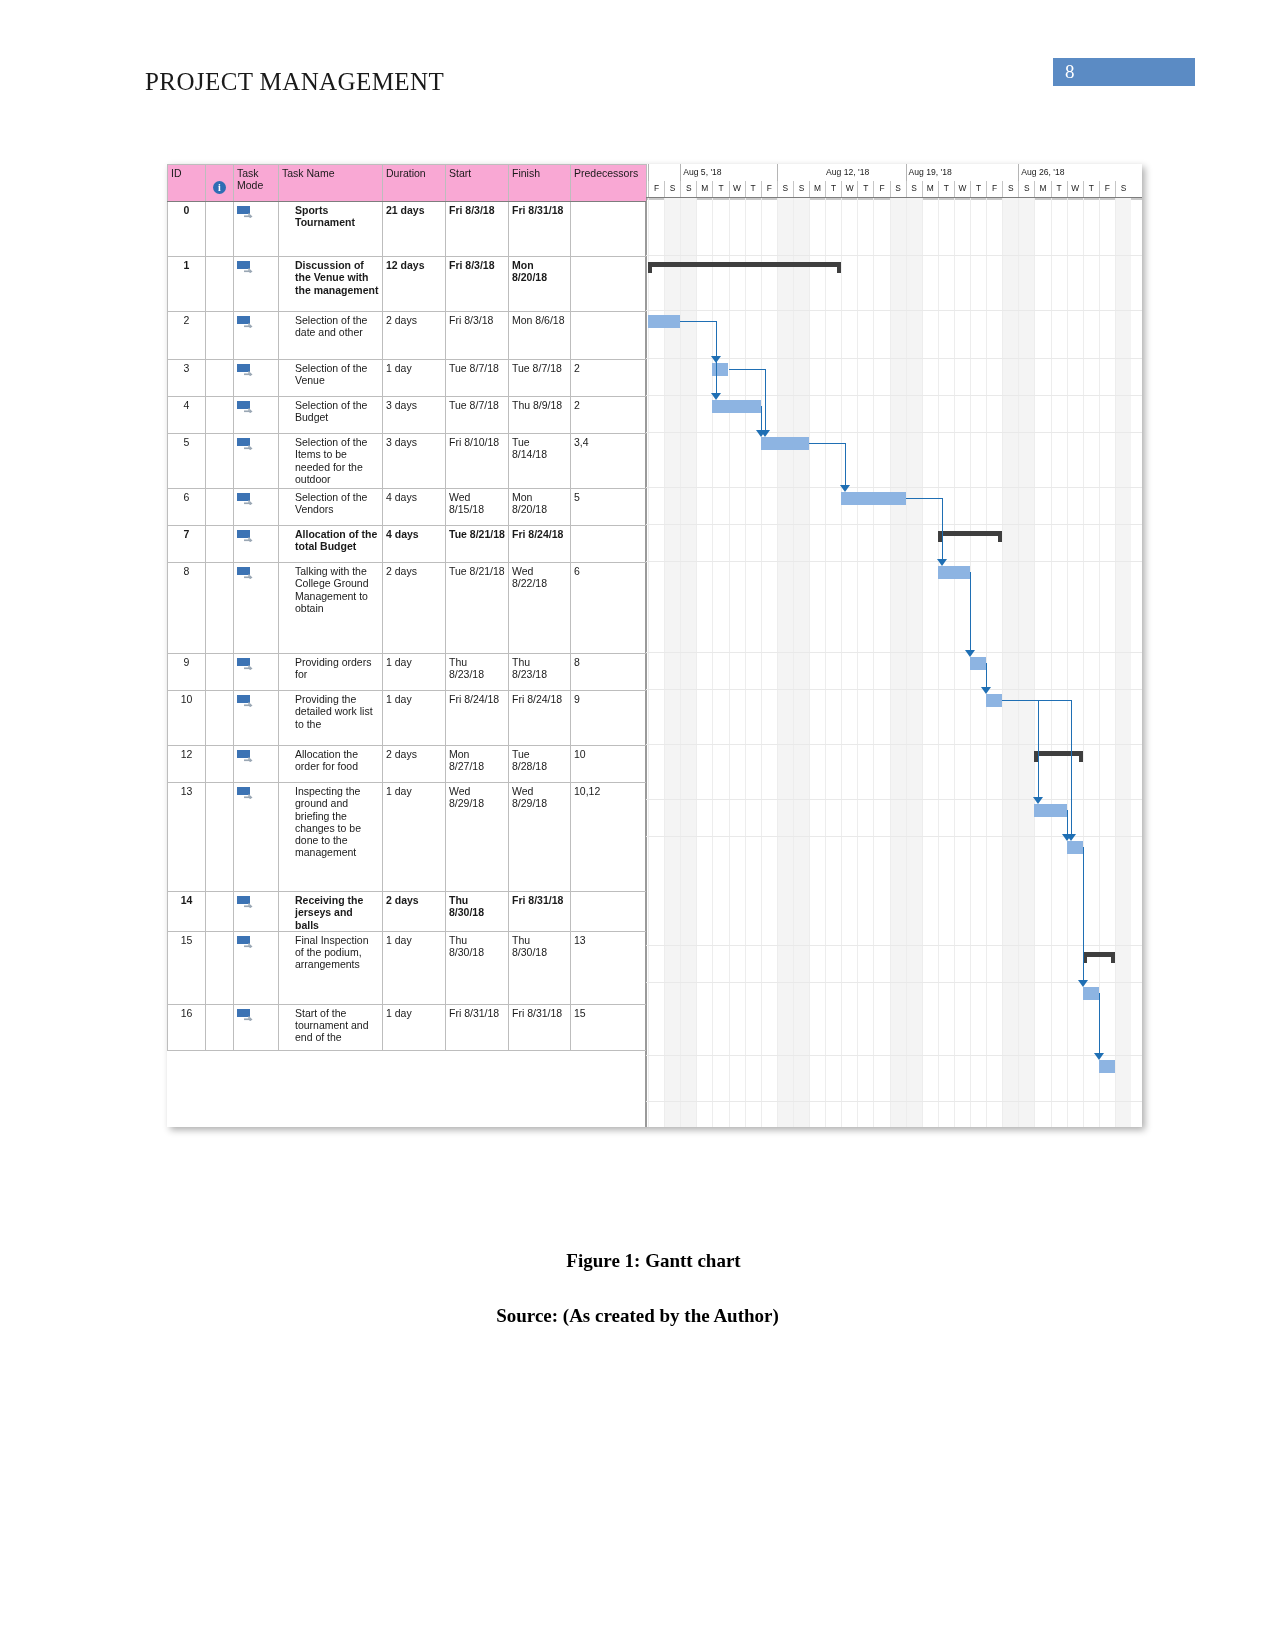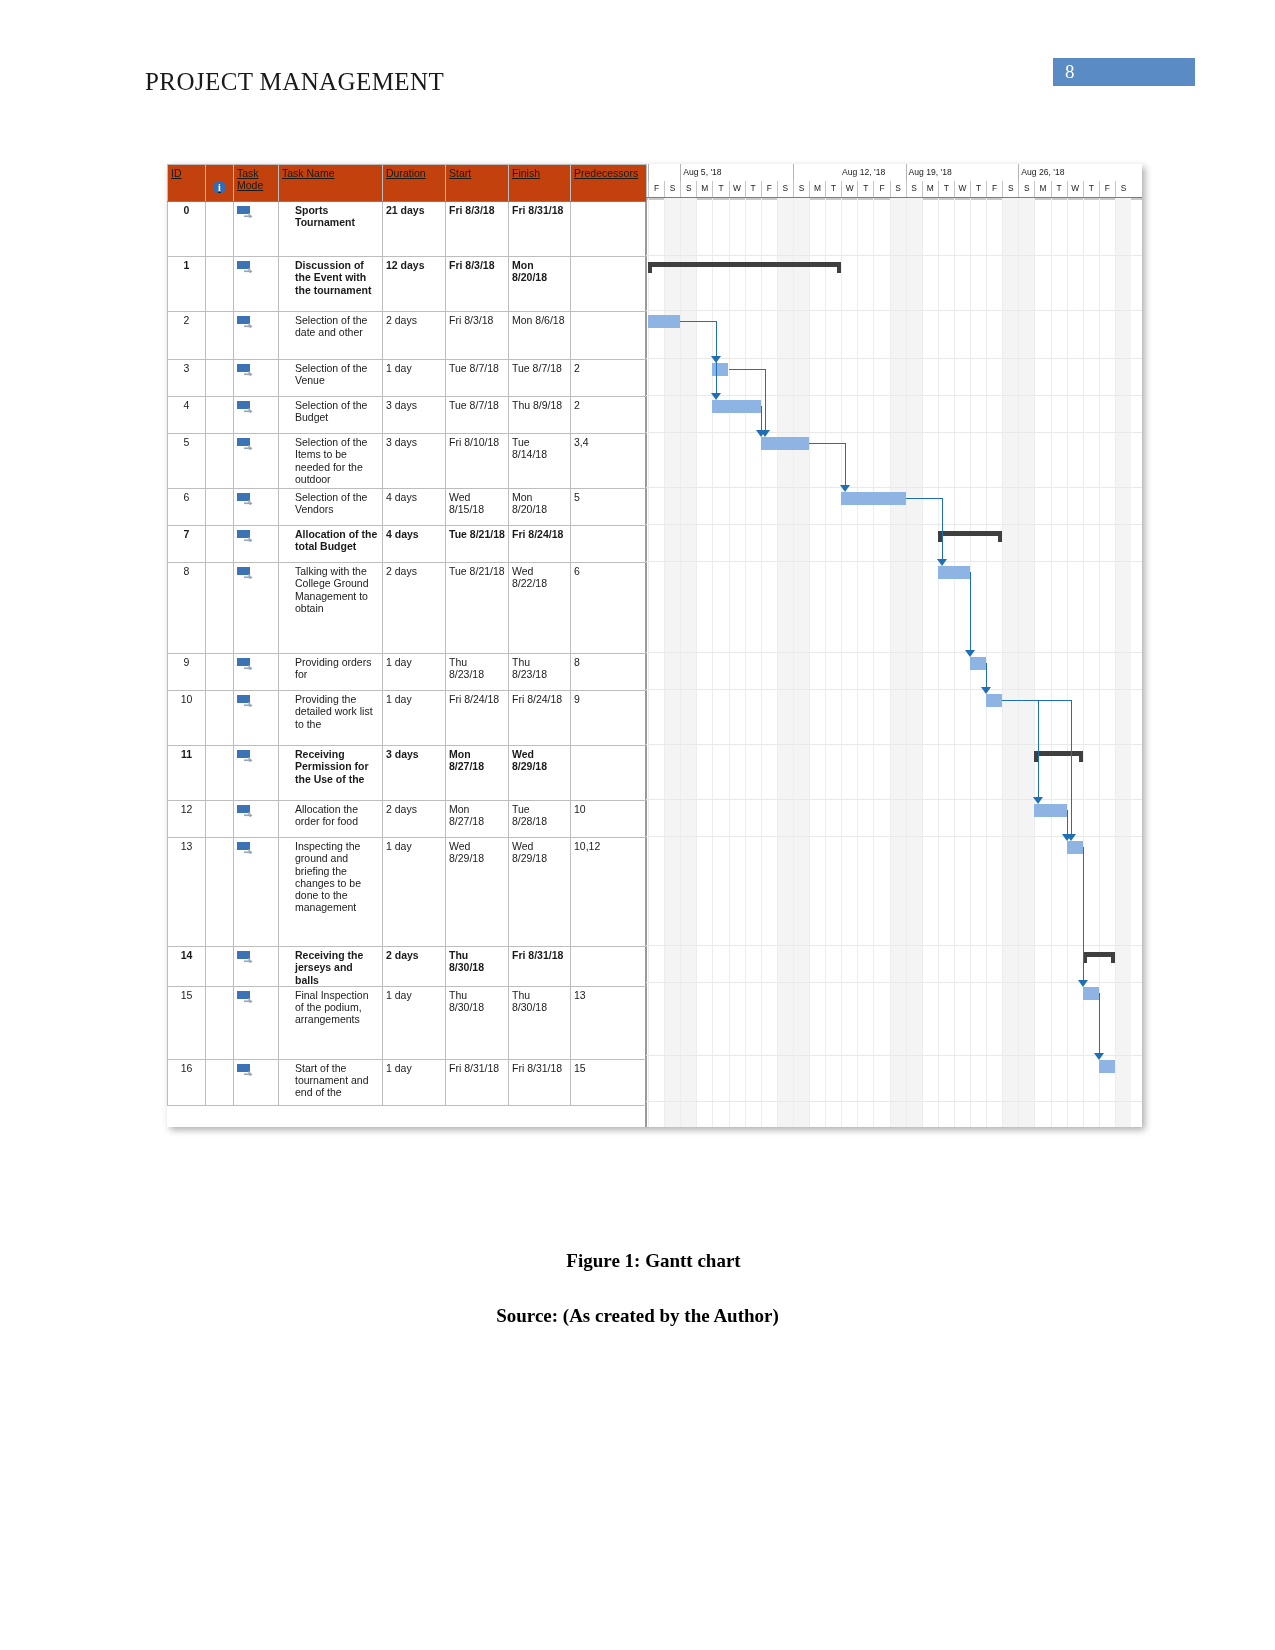--- a/index.html
+++ b/index.html
@@ -56,22 +56,21 @@
   col.c-mode{width:45px;}
   col.c-name{width:104px;}
   col.c-dur{width:63px;}
   col.c-start{width:63px;}
   col.c-finish{width:62px;}
   col.c-pred{width:76px;}
 
   thead th{
     height:34px;text-align:left;font-weight:400;font-size:10.5px;
     border-bottom:1px solid #7d7d7d !important;
-    background:#c2410c;
-    text-decoration:underline;
+    background:#f9a8d4;
   }
   .hdr-txt{display:block;}
 
   td.id-cell{text-align:center;font-size:10px;padding-top:1px;color:#2a2a2a;}
   td.name-cell{white-space:normal;word-wrap:break-word;}
   td.name-cell.lvl1{padding-left:16px;font-weight:bold;}
   td.name-cell.lvl2{padding-left:16px;}
   tr.bold td{font-weight:bold;}
   tr.bold td.name-cell{font-weight:bold;}
 
@@ -189,21 +188,21 @@
               <td></td>
             </tr>
             <tr class="bold" style="height: 55px;">
               <td class="id-cell">1</td>
               <td></td>
               <td><span class="tmicon"><span class="bx"></span><svg class="ar" viewBox="0 0 9 7">
                     <path d="M0 5 L5 5 L5 2 L5 5" stroke="#9aa7b4" fill="none" stroke-width="1.2"></path>
                     <path d="M0 5.5 L6 5.5" stroke="#9aa7b4" stroke-width="1.2"></path>
                     <path d="M5.5 2.8 L8.5 5.5 L5.5 7.6 Z" fill="#9aa7b4"></path>
                   </svg></span></td>
-              <td class="name-cell lvl1">Discussion of the Event with the tournament</td>
+              <td class="name-cell lvl1">Discussion of the Venue with the management</td>
               <td>12 days</td>
               <td>Fri 8/3/18</td>
               <td>Mon 8/20/18</td>
               <td></td>
             </tr>
             <tr style="height: 48px;">
               <td class="id-cell">2</td>
               <td></td>
               <td><span class="tmicon"><span class="bx"></span><svg class="ar" viewBox="0 0 9 7">
                     <path d="M0 5 L5 5 L5 2 L5 5" stroke="#9aa7b4" fill="none" stroke-width="1.2"></path>
@@ -320,34 +319,20 @@
               <td><span class="tmicon"><span class="bx"></span><svg class="ar" viewBox="0 0 9 7">
                     <path d="M0 5 L5 5 L5 2 L5 5" stroke="#9aa7b4" fill="none" stroke-width="1.2"></path>
                     <path d="M0 5.5 L6 5.5" stroke="#9aa7b4" stroke-width="1.2"></path>
                     <path d="M5.5 2.8 L8.5 5.5 L5.5 7.6 Z" fill="#9aa7b4"></path>
                   </svg></span></td>
               <td class="name-cell lvl2">Providing the detailed work list to the</td>
               <td>1 day</td>
               <td>Fri 8/24/18</td>
               <td>Fri 8/24/18</td>
               <td>9</td>
-            </tr>
-            <tr class="bold" style="height: 55px;">
-              <td class="id-cell">11</td>
-              <td></td>
-              <td><span class="tmicon"><span class="bx"></span><svg class="ar" viewBox="0 0 9 7">
-                    <path d="M0 5 L5 5 L5 2 L5 5" stroke="#9aa7b4" fill="none" stroke-width="1.2"></path>
-                    <path d="M0 5.5 L6 5.5" stroke="#9aa7b4" stroke-width="1.2"></path>
-                    <path d="M5.5 2.8 L8.5 5.5 L5.5 7.6 Z" fill="#9aa7b4"></path>
-                  </svg></span></td>
-              <td class="name-cell lvl1">Receiving Permission for the Use of the</td>
-              <td>3 days</td>
-              <td>Mon 8/27/18</td>
-              <td>Wed 8/29/18</td>
-              <td></td>
             </tr>
             <tr style="height: 37px;">
               <td class="id-cell">12</td>
               <td></td>
               <td><span class="tmicon"><span class="bx"></span><svg class="ar" viewBox="0 0 9 7">
                     <path d="M0 5 L5 5 L5 2 L5 5" stroke="#9aa7b4" fill="none" stroke-width="1.2"></path>
                     <path d="M0 5.5 L6 5.5" stroke="#9aa7b4" stroke-width="1.2"></path>
                     <path d="M5.5 2.8 L8.5 5.5 L5.5 7.6 Z" fill="#9aa7b4"></path>
                   </svg></span></td>
               <td class="name-cell lvl2">Allocation the order for food</td>
@@ -444,21 +429,21 @@
             <div class="day" style="left: 356.2px; width: 16.1px;">S</div>
             <div class="day" style="left: 372.3px; width: 16.1px;">S</div>
             <div class="day" style="left: 388.4px; width: 16.1px;">M</div>
             <div class="day" style="left: 404.5px; width: 16.1px;">T</div>
             <div class="day" style="left: 420.6px; width: 16.1px;">W</div>
             <div class="day" style="left: 436.7px; width: 16.1px;">T</div>
             <div class="day" style="left: 452.8px; width: 16.1px;">F</div>
             <div class="day" style="left: 468.9px; width: 16.1px;">S</div>
           </div>
       <div class="wk" style="left: 34.2px; width: 112.7px;">Aug 5, '18</div>
-          <div class="wk" style="left: 147px; width: 112.7px; padding-left: 48px;">Aug 12, '18</div>
+          <div class="wk" style="left: 131px; width: 112.7px; padding-left: 48px;">Aug 12, '18</div>
           <div class="wk" style="left: 259.6px; width: 112.7px;">Aug 19, '18</div>
           <div class="wk" style="left: 372.3px; width: 112.7px;">Aug 26, '18</div>
           <div class="wk" style="left: 2px; width: 32.2px;"></div>
         </div>
       <div class="chart-body" id="chart-body">
         <div class="topedge"></div>
         <div class="leftedge"></div>
       <div class="colline" style="left: 2px;"></div>
           <div class="colband" style="left: 18.1px; width: 16.1px;"></div>
           <div class="colline" style="left: 18.1px;"></div>

